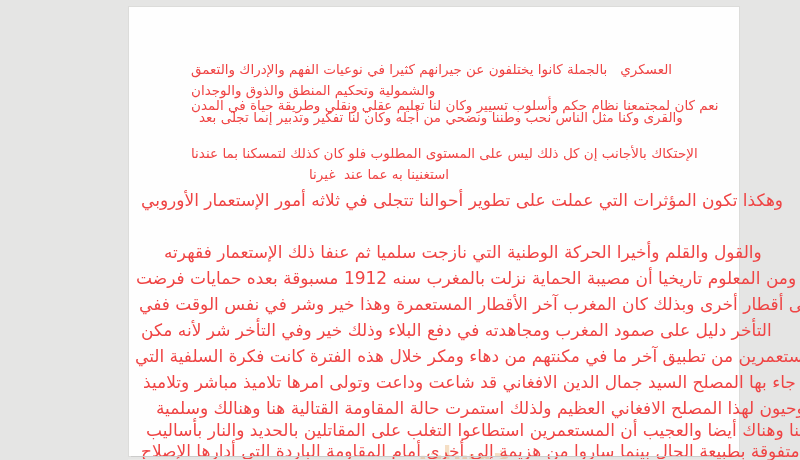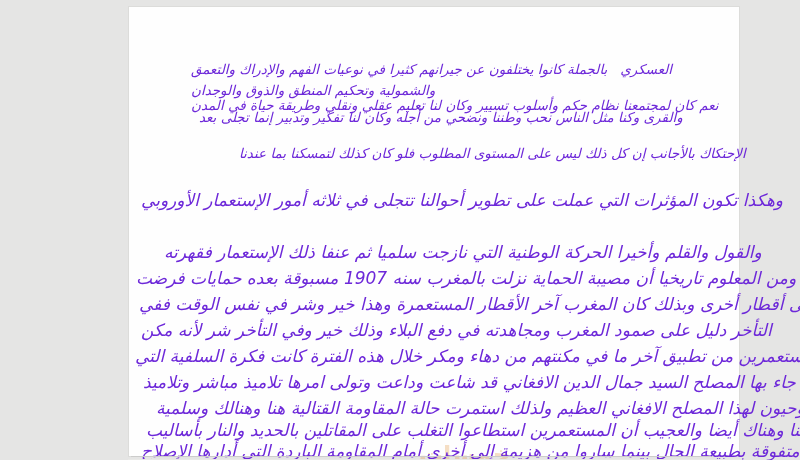--- a/index.html
+++ b/index.html
@@ -30,23 +30,22 @@
     position:absolute;
     left:2px;right:28px;
     top:449px;height:1px;
     background:#cccccb;
   }
   .tline{
     position:absolute;
     direction:rtl;
     unicode-bidi:plaintext;
     white-space:pre;
-    color:#6d28d9;
+    color:#ef4444;
     letter-spacing:0;
-    font-style:italic;
   }
   .p1{font-size:13.5px;line-height:20px;}
   .p2{font-size:17px;line-height:23px;}
   .watermark{
     position:absolute;
     left:290px;top:434px;
     font-size:24px;
     font-weight:bold;
     color:rgba(224,148,64,0.30);
     direction:rtl;
@@ -60,25 +59,26 @@
 <div class="viewport">
 
   <div class="paper">
 
     <div class="watermark">خمسات</div>
 
     <div class="tline p1" style="left:62px;  top:52px;">العسكري   بالجملة كانوا يختلفون عن جيرانهم كثيرا في نوعيات الفهم والإدراك والتعمق</div>
     <div class="tline p1" style="left:62px;  top:73px;">والشمولية وتحكيم المنطق والذوق والوجدان</div>
     <div class="tline p1" style="left:62px;  top:88px;">نعم كان لمجتمعنا نظام حكم وأسلوب تسيير وكان لنا تعليم عقلي ونقلي وطريقة حياة في المدن</div>
     <div class="tline p1" style="left:70px;  top:100px;">والقرى وكنا مثل الناس نحب وطننا ونضحي من أجله وكان لنا تفكير وتدبير إنما تجلى بعد</div>
-    <div class="tline p1" style="left:62px;  top:136px;margin-left:48px;">الإحتكاك بالأجانب إن كل ذلك ليس على المستوى المطلوب فلو كان كذلك لتمسكنا بما عندنا</div>
+    <div class="tline p1" style="left:62px;  top:136px;">الإحتكاك بالأجانب إن كل ذلك ليس على المستوى المطلوب فلو كان كذلك لتمسكنا بما عندنا</div>
+    <div class="tline p1" style="left:180px; top:157px;">استغنينا به عما عند  غيرنا</div>
 
     <div class="tline p2" style="left:12px; top:182px;">وهكذا تكون المؤثرات التي عملت على تطوير أحوالنا تتجلى في ثلاثه أمور الإستعمار الأوروبي</div>
     <div class="tline p2" style="left:35px; top:234px;">والقول والقلم وأخيرا الحركة الوطنية التي نازجت سلميا ثم عنفا ذلك الإستعمار فقهرته</div>
-    <div class="tline p2" style="left:7px;  top:260px;">ومن المعلوم تاريخيا أن مصيبة الحماية نزلت بالمغرب سنه 1907 مسبوقة بعده حمايات فرضت</div>
+    <div class="tline p2" style="left:7px;  top:260px;">ومن المعلوم تاريخيا أن مصيبة الحماية نزلت بالمغرب سنه 1912 مسبوقة بعده حمايات فرضت</div>
     <div class="tline p2" style="left:10px; top:286px;">على أقطار أخرى وبذلك كان المغرب آخر الأقطار المستعمرة وهذا خير وشر في نفس الوقت ففي</div>
     <div class="tline p2" style="left:12px; top:312px;">التأخر دليل على صمود المغرب ومجاهدته في دفع البلاء وذلك خير وفي التأخر شر لأنه مكن</div>
     <div class="tline p2" style="left:6px;  top:338px;">المستعمرين من تطبيق آخر ما في مكنتهم من دهاء ومكر خلال هذه الفترة كانت فكرة السلفية التي</div>
     <div class="tline p2" style="left:14px; top:364px;">جاء بها المصلح السيد جمال الدين الافغاني قد شاعت وداعت وتولى امرها تلاميذ مباشر وتلاميذ</div>
     <div class="tline p2" style="left:27px; top:390px;">روحيون لهذا المصلح الافغاني العظيم ولذلك استمرت حالة المقاومة القتالية هنا وهنالك وسلمية</div>
     <div class="tline p2" style="left:17px; top:412px;">هنا وهناك أيضا والعجيب أن المستعمرين استطاعوا التغلب على المقاتلين بالحديد والنار بأساليب</div>
     <div class="tline p2" style="left:12px; top:433px;">متفوقة بطبيعة الحال بينما ساروا من هزيمة إلى أخرى أمام المقاومة الباردة التي أدارها الإصلاح</div>
 
     <div class="page-bottom-rule"></div>
   </div>

